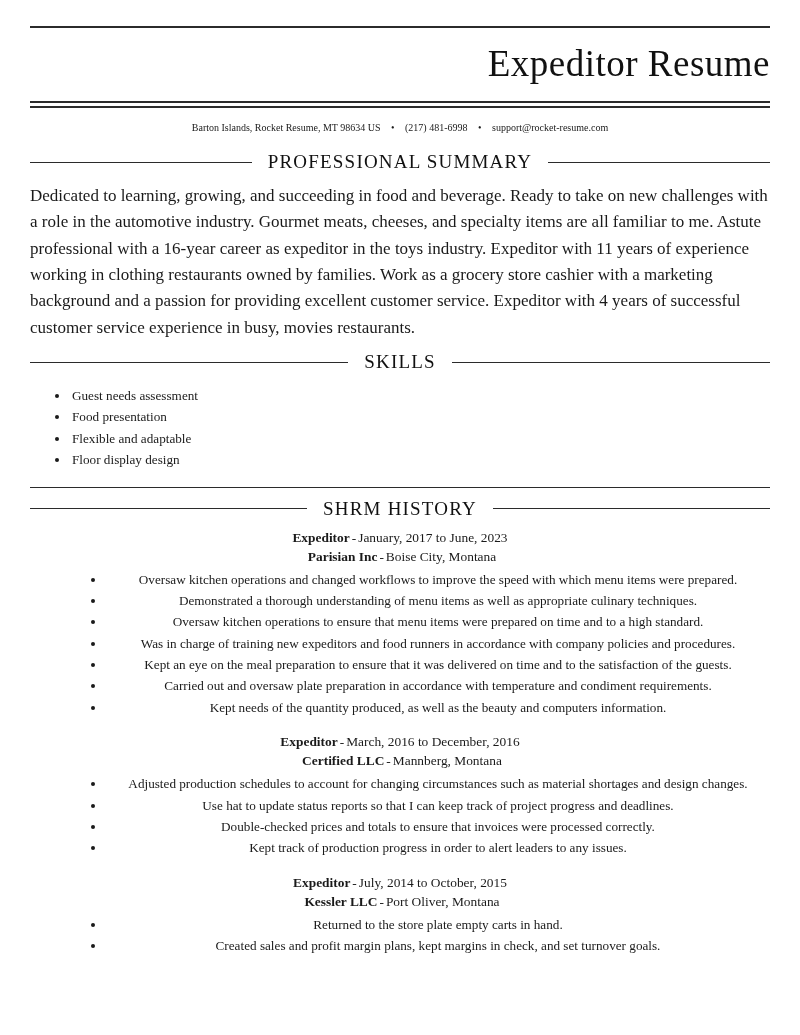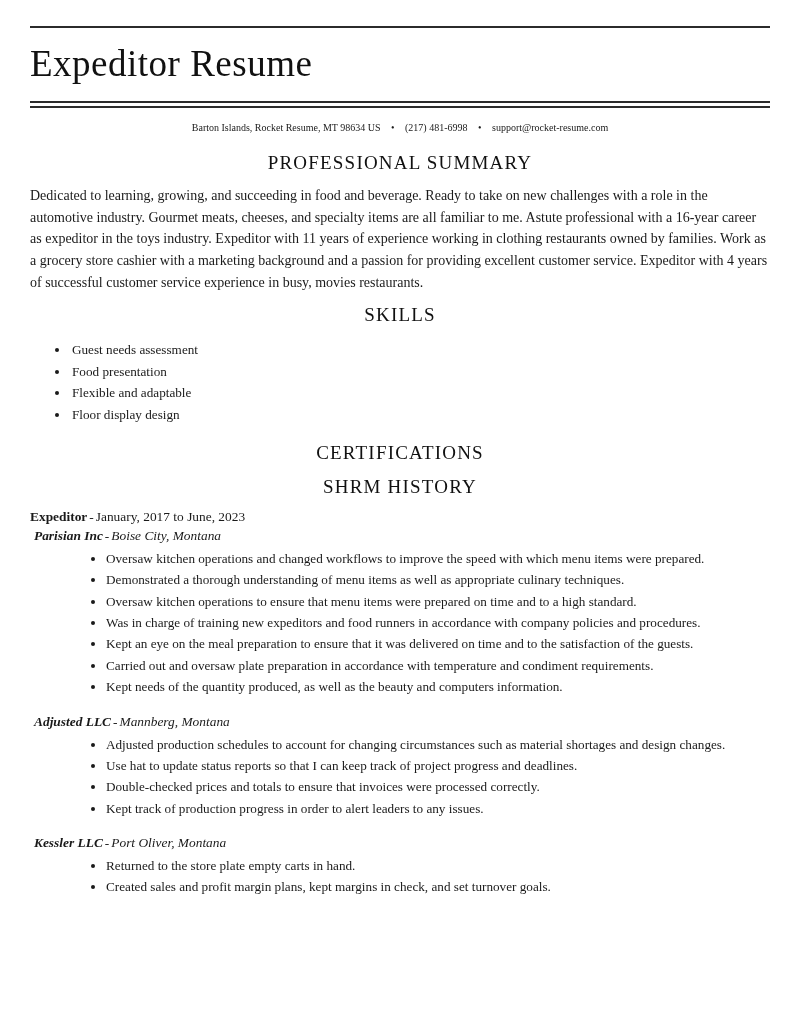--- a/index.html
+++ b/index.html
@@ -16,21 +16,21 @@
   .page {
     width: 800px;
     box-sizing: border-box;
     padding: 26px 30px 10px 30px;
   }
   .rule-top {
     border-top: 2px solid #2b2b2b;
     margin: 0 0 0 0;
   }
   .doc-title {
-    text-align: left;
+    text-align: right;
     font-size: 37px;
     font-weight: normal;
     letter-spacing: 0.5px;
     margin: 14px 0 16px 0;
     color: #111;
   }
   .double-rule {
     border-top: 2px solid #2b2b2b;
     border-bottom: 2px solid #2b2b2b;
     height: 3px;
@@ -43,37 +43,36 @@
     margin: 6px 0 18px 0;
   }
   .contact-sep {
     padding: 0 8px;
   }
   
   .section-head {
     display: flex;
     align-items: center;
     margin: 10px 0 10px 0;
-    flex-direction: column;
   }
   .section-head .line {
     flex: 1 1 auto;
     height: 1px;
     background: #2b2b2b;
   }
   .section-head .label {
     flex: 0 0 auto;
     padding: 0 16px;
     font-size: 19px;
     letter-spacing: 1.2px;
     color: #111;
     white-space: nowrap;
   }
   .summary {
-    font-size: 14px;
+    font-size: 17px;
     line-height: 1.55;
     text-align: left;
     margin: 2px 0 8px 0;
   }
   .skills-cols {
     display: flex;
     margin: 2px 0 2px 0;
   }
   .skills-col {
     width: 50%;
@@ -92,32 +91,32 @@
   ul.certs {
     margin: 4px 0 6px 0;
     padding-left: 40px;
   }
   ul.certs li {
     font-size: 13.2px;
     line-height: 1.62;
   }
   .job {
     margin: 6px 0 0 0;
+    text-align: center;
   }
   .job + .job {
     margin-top: 16px;
   }
   .job-line1 {
     font-size: 13.4px;
     margin: 2px 0 3px 0;
   }
   .job-line2 {
     font-size: 13.4px;
     margin: 0 0 4px 4px;
-    font-style: italic;
   }
   .bold {
     font-weight: bold;
   }
   .dash {
     padding: 0 2px;
   }
   ul.job-bullets {
     margin: 4px 0 0 0;
     padding-left: 40px;
@@ -165,21 +164,20 @@
         <li>Guest needs assessment</li>
         <li>Food presentation</li>
         <li>Flexible and adaptable</li>
         <li>Floor display design</li>
       </ul>
     </div>
   </div>
 
   <div class="section-head">
     <span class="line"></span>
-    <span class="label">CERTIFICATIONS</span>
     <span class="line"></span>
   </div>
 
   <div class="section-head">
     <span class="line"></span>
     <span class="label">SHRM HISTORY</span>
     <span class="line"></span>
   </div>
 
   <div class="job">
@@ -194,32 +192,38 @@
       <li>Demonstrated a thorough understanding of menu items as well as appropriate culinary techniques.</li>
       <li>Oversaw kitchen operations to ensure that menu items were prepared on time and to a high standard.</li>
       <li>Was in charge of training new expeditors and food runners in accordance with company policies and procedures.</li>
       <li>Kept an eye on the meal preparation to ensure that it was delivered on time and to the satisfaction of the guests.</li>
       <li>Carried out and oversaw plate preparation in accordance with temperature and condiment requirements.</li>
       <li>Kept needs of the quantity produced, as well as the beauty and computers information.</li>
     </ul>
   </div>
 
   <div class="job">
+    <div class="job-line1">
+      <span class="bold">Expeditor</span><span class="dash">-</span><span>March, 2016 to December, 2016</span>
+    </div>
     <div class="job-line2">
-      <span class="bold">Adjusted LLC</span><span class="dash">-</span><span>Mannberg, Montana</span>
+      <span class="bold">Certified LLC</span><span class="dash">-</span><span>Mannberg, Montana</span>
     </div>
     <ul class="job-bullets">
       <li>Adjusted production schedules to account for changing circumstances such as material shortages and design changes.</li>
       <li>Use hat to update status reports so that I can keep track of project progress and deadlines.</li>
       <li>Double-checked prices and totals to ensure that invoices were processed correctly.</li>
       <li>Kept track of production progress in order to alert leaders to any issues.</li>
     </ul>
   </div>
 
   <div class="job">
+    <div class="job-line1">
+      <span class="bold">Expeditor</span><span class="dash">-</span><span>July, 2014 to October, 2015</span>
+    </div>
     <div class="job-line2">
       <span class="bold">Kessler LLC</span><span class="dash">-</span><span>Port Oliver, Montana</span>
     </div>
     <ul class="job-bullets">
       <li>Returned to the store plate empty carts in hand.</li>
       <li>Created sales and profit margin plans, kept margins in check, and set turnover goals.</li>
 
     </ul>
   </div>
 

